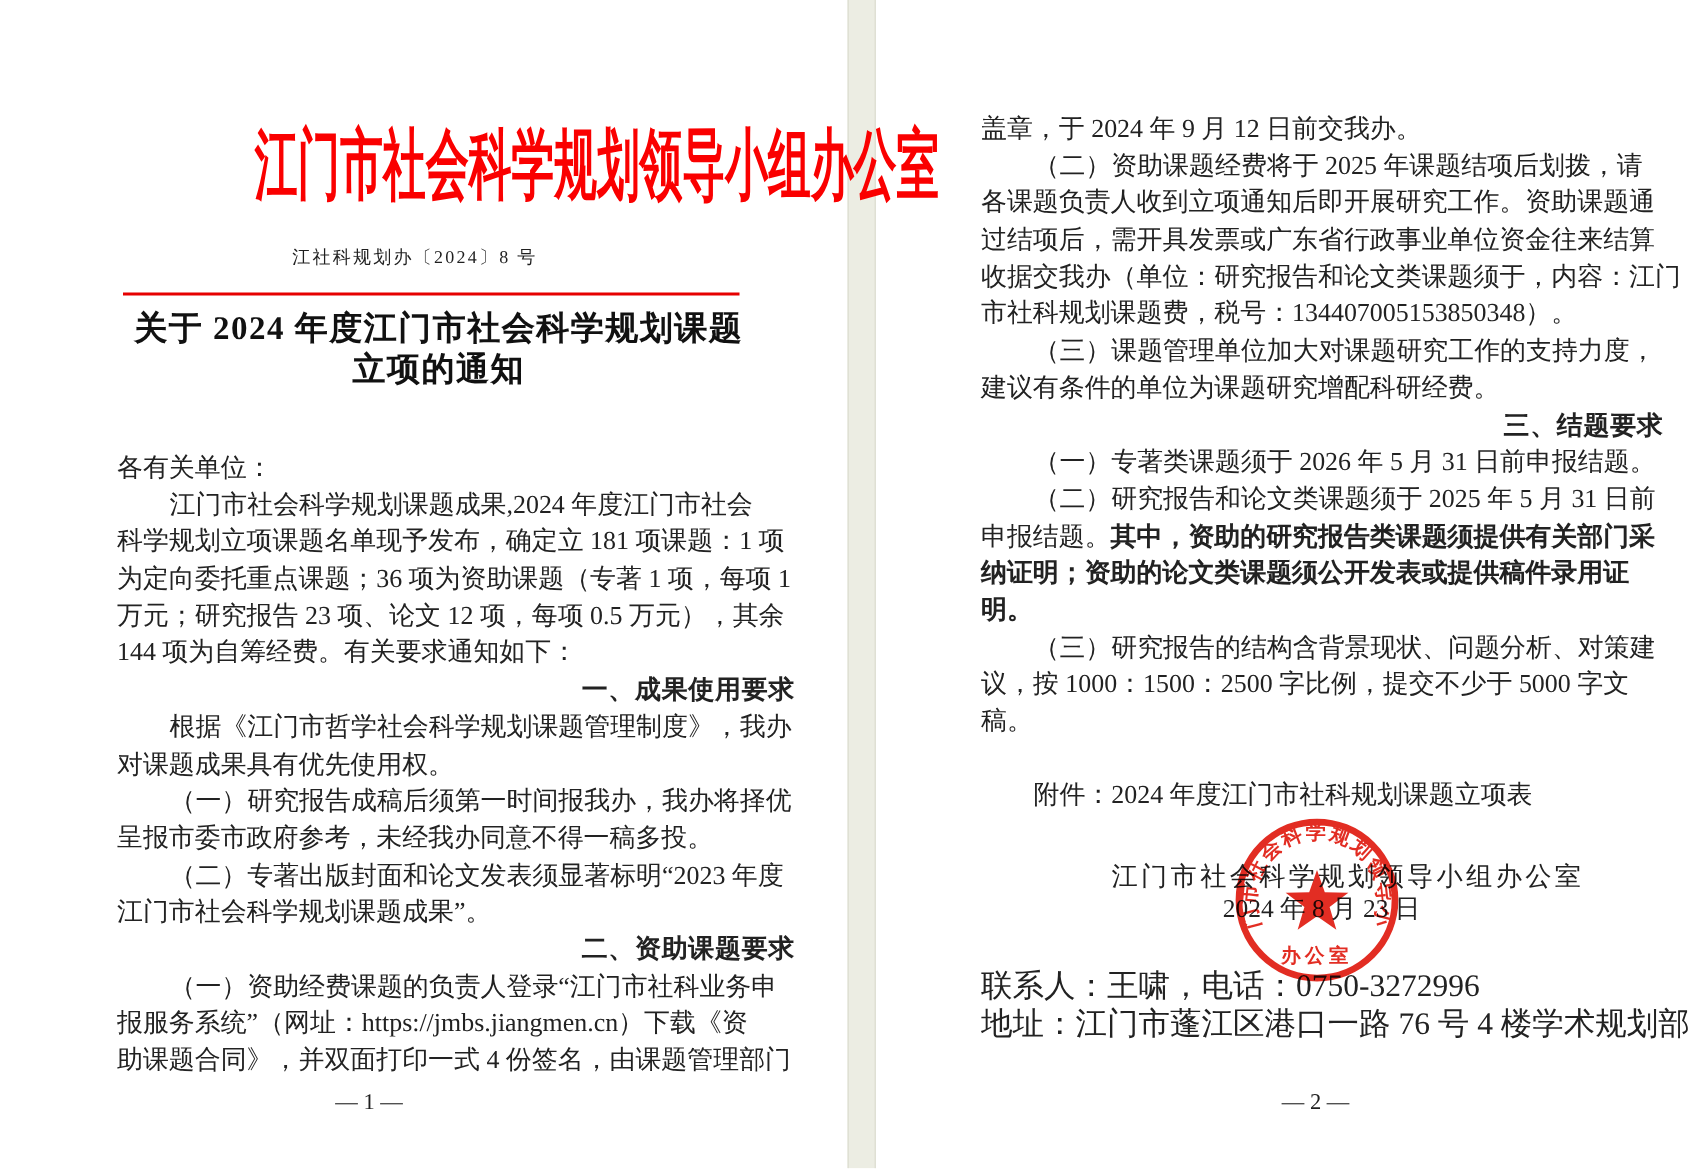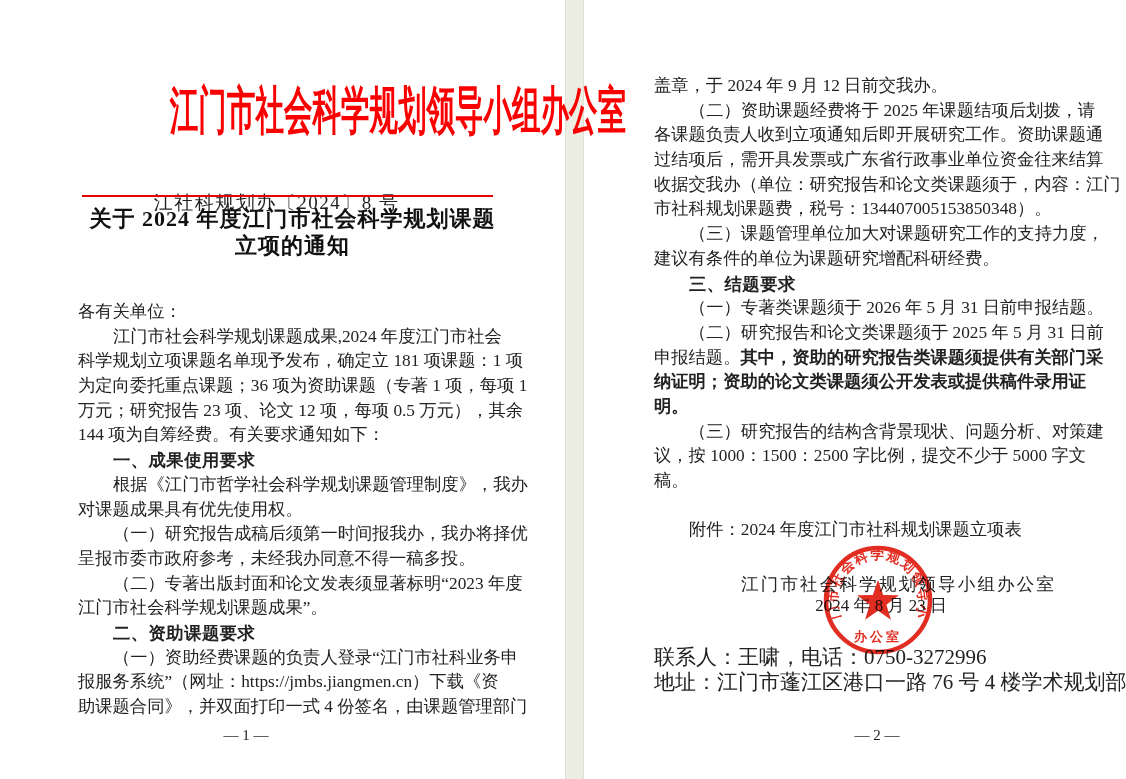--- a/index.html
+++ b/index.html
@@ -19,39 +19,40 @@
     text-align:center; white-space:nowrap;
   }
   .banner-inner {
     display:inline-block; font-size:46px; font-weight:bold;
     color:var(--banner-red,#fa0000);
     transform:scale(0.62,1.12); transform-origin:center top;
     letter-spacing:0px; font-family:"Liberation Serif","DejaVu Serif",serif;
   }
   .doc-number {
     position:absolute; left:0; top:163px; width:553px; text-align:center;
-    font-size:19px; letter-spacing:1.5px; color:#1f1f1f;margin-top:27px;
+    font-size:12px; letter-spacing:1.5px; color:#1f1f1f;
   }
   .red-rule {
     position:absolute; left:82px; top:195px; width:411px; height:2px;
     background:var(--rule-red,#e60000);
   }
   .doc-title {
     position:absolute; left:16px; top:205px; width:553px; text-align:center;
     font-size:22px; font-weight:bold; line-height:27px; color:#111;
     letter-spacing:1px;
   }
   .body-lines { position:absolute; font-size:17.3px;margin-top:16px; }
   #p1-lines { left:78px;  top:284px; width:452px; }
   #p2-lines { left:654px; top:58px;  width:455px; }
   .tline { height:24.7px; line-height:24.7px; white-space:nowrap; }
   .tline.indent { padding-left:35px; }
   .tline.heading {
     font-weight:bold; letter-spacing:0.5px;
-    font-family:Liberation Sans, sans-serif;
+    font-family:Liberation Serif, serif;
+    text-align:right;
   }
   .tline.bold, .tline .bold { font-weight:bold; }
   .sig-line {
     position:absolute; left:741px; top:572px;
     font-size:17.5px; letter-spacing:2.2px; white-space:nowrap;
   }
   .date-line {
     position:absolute; left:806px; top:594px; width:150px;
     text-align:center; font-size:17px; white-space:nowrap;
   }

